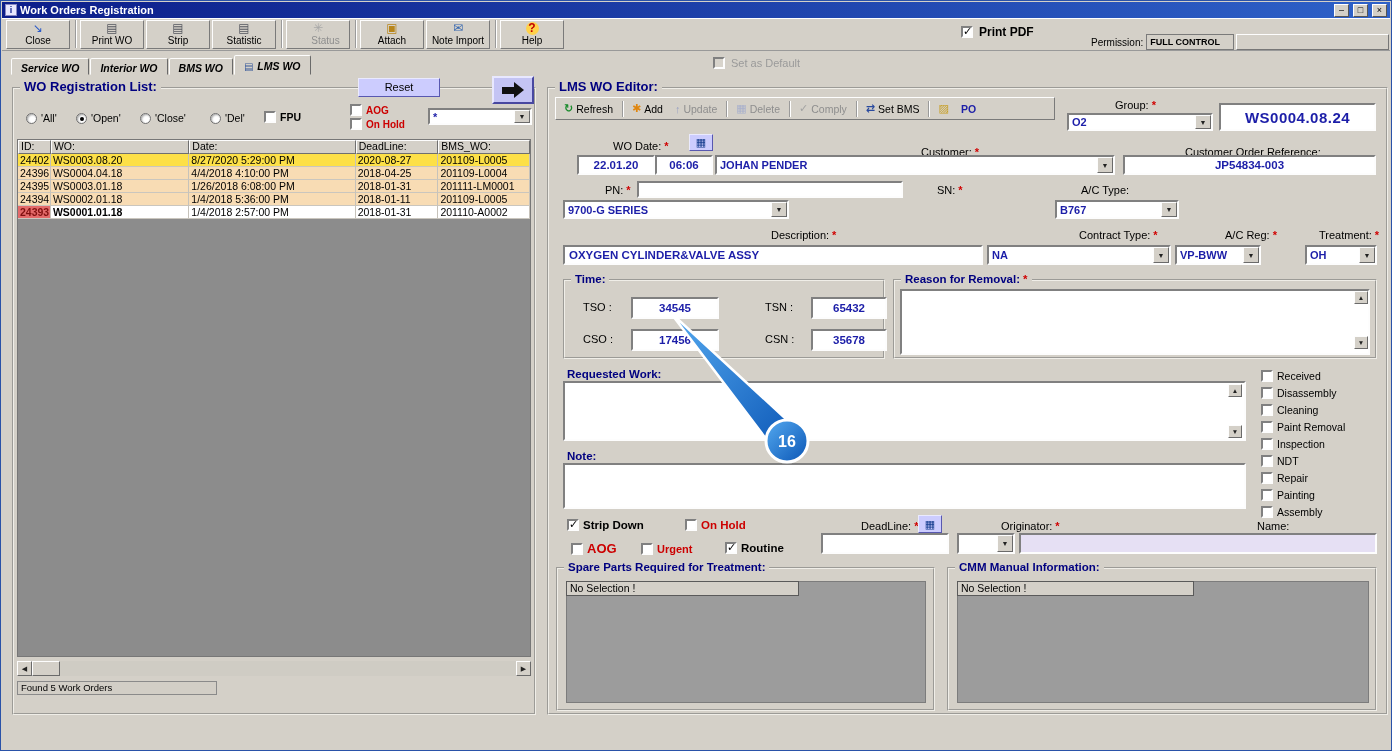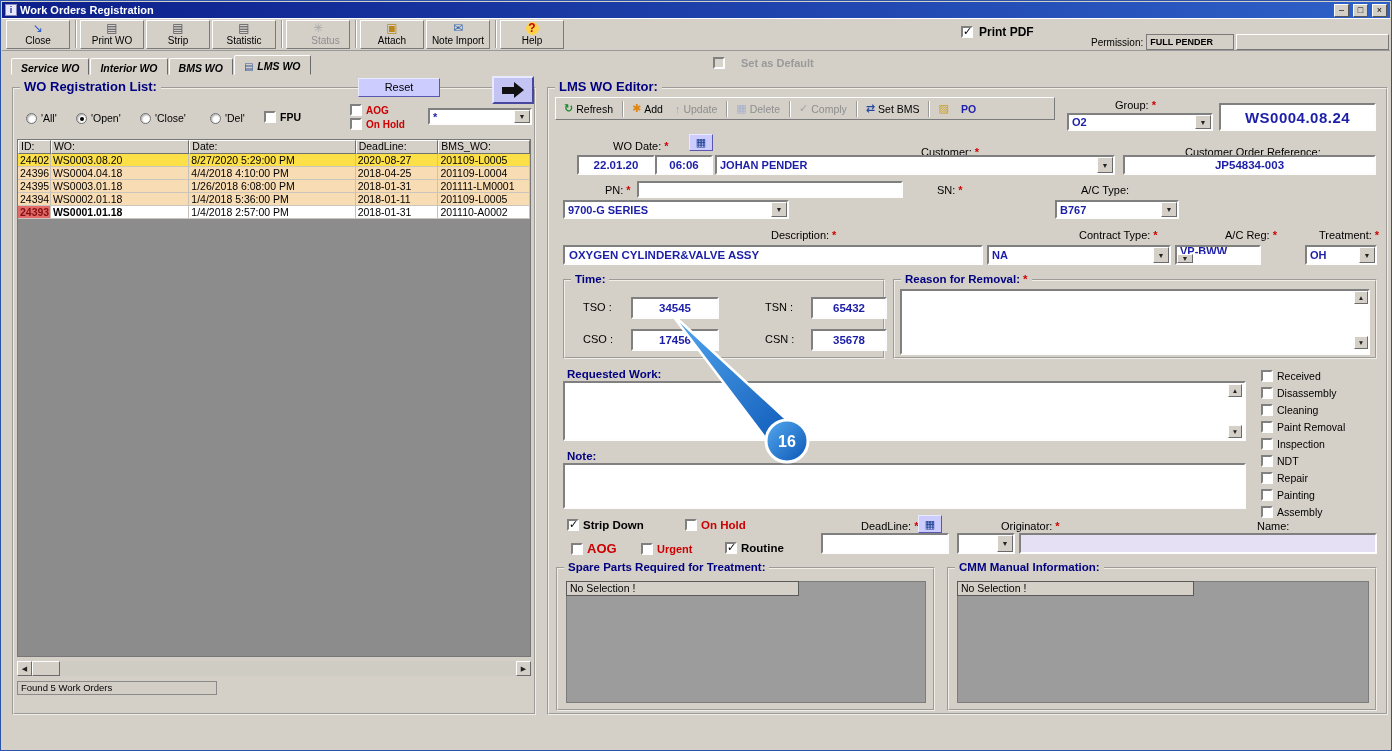--- a/index.html
+++ b/index.html
@@ -37,21 +37,21 @@
   .printpdf{position:absolute;left:960px;top:24px;display:flex;gap:6px;align-items:center;font-size:12px;font-weight:bold;}
   .perm{position:absolute;left:1090px;top:33px;display:flex;gap:3px;align-items:center;}
   .perm-label{font-size:10px;}
   .perm-box{min-width:88px;height:16px;border:1px solid #7a7a7a;background:#d4d0c8;font-size:9px;font-weight:bold;padding:2px 3px;white-space:nowrap;}
   .perm-box2{position:absolute;left:1235px;top:33px;width:153px;height:16px;border:1px solid;border-color:#fdfdfd #777 #777 #fdfdfd;background:#d4d0c8;}
 
   .tabstrip{position:absolute;left:10px;top:53px;height:21px;display:flex;align-items:flex-end;font-style:italic;}
   .tab{height:17px;padding:2px 9px 0;background:#d4d0c8;border:1px solid;border-color:#fdfdfd #6a6a6a transparent #fdfdfd;border-radius:2px 2px 0 0;font-size:10.5px;font-weight:bold;margin-right:1px;display:flex;gap:4px;align-items:center;}
   .tab.active{height:20px;z-index:2;}
   .tab .tabic{font-size:10px;color:#3a5a9a;}
-  .setdefault{position:absolute;left:712px;top:56px;display:flex;gap:16px;align-items:center;font-size:11px;color:#9a9a9a;font-weight:bold;}
+  .setdefault{position:absolute;left:712px;top:56px;display:flex;gap:6px;align-items:center;font-size:11px;color:#9a9a9a;font-weight:normal;}
 
   .panel{position:absolute;background:#d4d0c8;border:2px groove #f0eee8;}
   .panel-left{left:11px;top:86px;width:524px;height:628px;}
   .panel-right{left:546px;top:86px;width:841px;height:628px;}
   .legend{position:absolute;top:-10px;left:6px;font-size:13px;font-weight:bold;color:#000080;background:#d4d0c8;padding:0 4px;white-space:nowrap;}
   .legend-sm{position:absolute;top:-8px;left:6px;font-size:11.5px;font-weight:bold;color:#000080;background:#d4d0c8;padding:0 4px;white-space:nowrap;}
 
   .reset-btn{left:344px;top:-11px;width:82px;height:19px;background:#ccccfe;border:1px solid;border-color:#eaeaff #5858b0 #5858b0 #eaeaff;font-size:11px;text-align:center;line-height:17px;}
   .go-btn{left:478px;top:-13px;width:42px;height:28px;background:#c4c4f4;border:2px solid;border-color:#e8e8ff #4848a0 #4848a0 #e8e8ff;display:flex;align-items:center;justify-content:center;}
   .arr{display:flex;align-items:center;}
@@ -146,21 +146,21 @@
       <span class="tlbl">Help</span>
     </div>
   </div>
 
   <label class="printpdf">
     <span class="cb checked"></span>
     <span>Print PDF</span>
   </label>
   <div class="perm">
     <span class="perm-label">Permission:</span>
-    <span class="perm-box">FULL PENDER</span>
+    <span class="perm-box">FULL CONTROL</span>
   </div>
   <div class="perm-box2"></div>
 
   <div class="tabstrip">
     <div class="tab">
         <span>Service WO</span>
       </div>
     <div class="tab">
         <span>Interior WO</span>
       </div>
@@ -364,21 +364,21 @@
     <span class="lbl abs" style="left:530px;top:140px;">
       <span>Contract Type:</span><span class="req">*</span>
     </span>
     <div class="combo abs" style="left:438px;top:156px;width:184px;height:20px;">
       <span class="cval">NA</span>
       <span class="cbtn">▼</span>
     </div>
     <span class="lbl abs" style="left:676px;top:140px;">
       <span>A/C Reg:</span><span class="req">*</span>
     </span>
-    <div class="combo abs" style="left:626px;top:156px;width:86px;height:20px;flex-direction:column;">
+    <div class="combo abs" style="left:626px;top:156px;width:86px;height:20px;">
       <span class="cval">VP-BWW</span>
       <span class="cbtn">▼</span>
     </div>
     <span class="lbl abs" style="left:770px;top:140px;">
       <span>Treatment:</span><span class="req">*</span>
     </span>
     <div class="combo abs" style="left:756px;top:156px;width:72px;height:20px;">
       <span class="cval">OH</span>
       <span class="cbtn">▼</span>
     </div>

